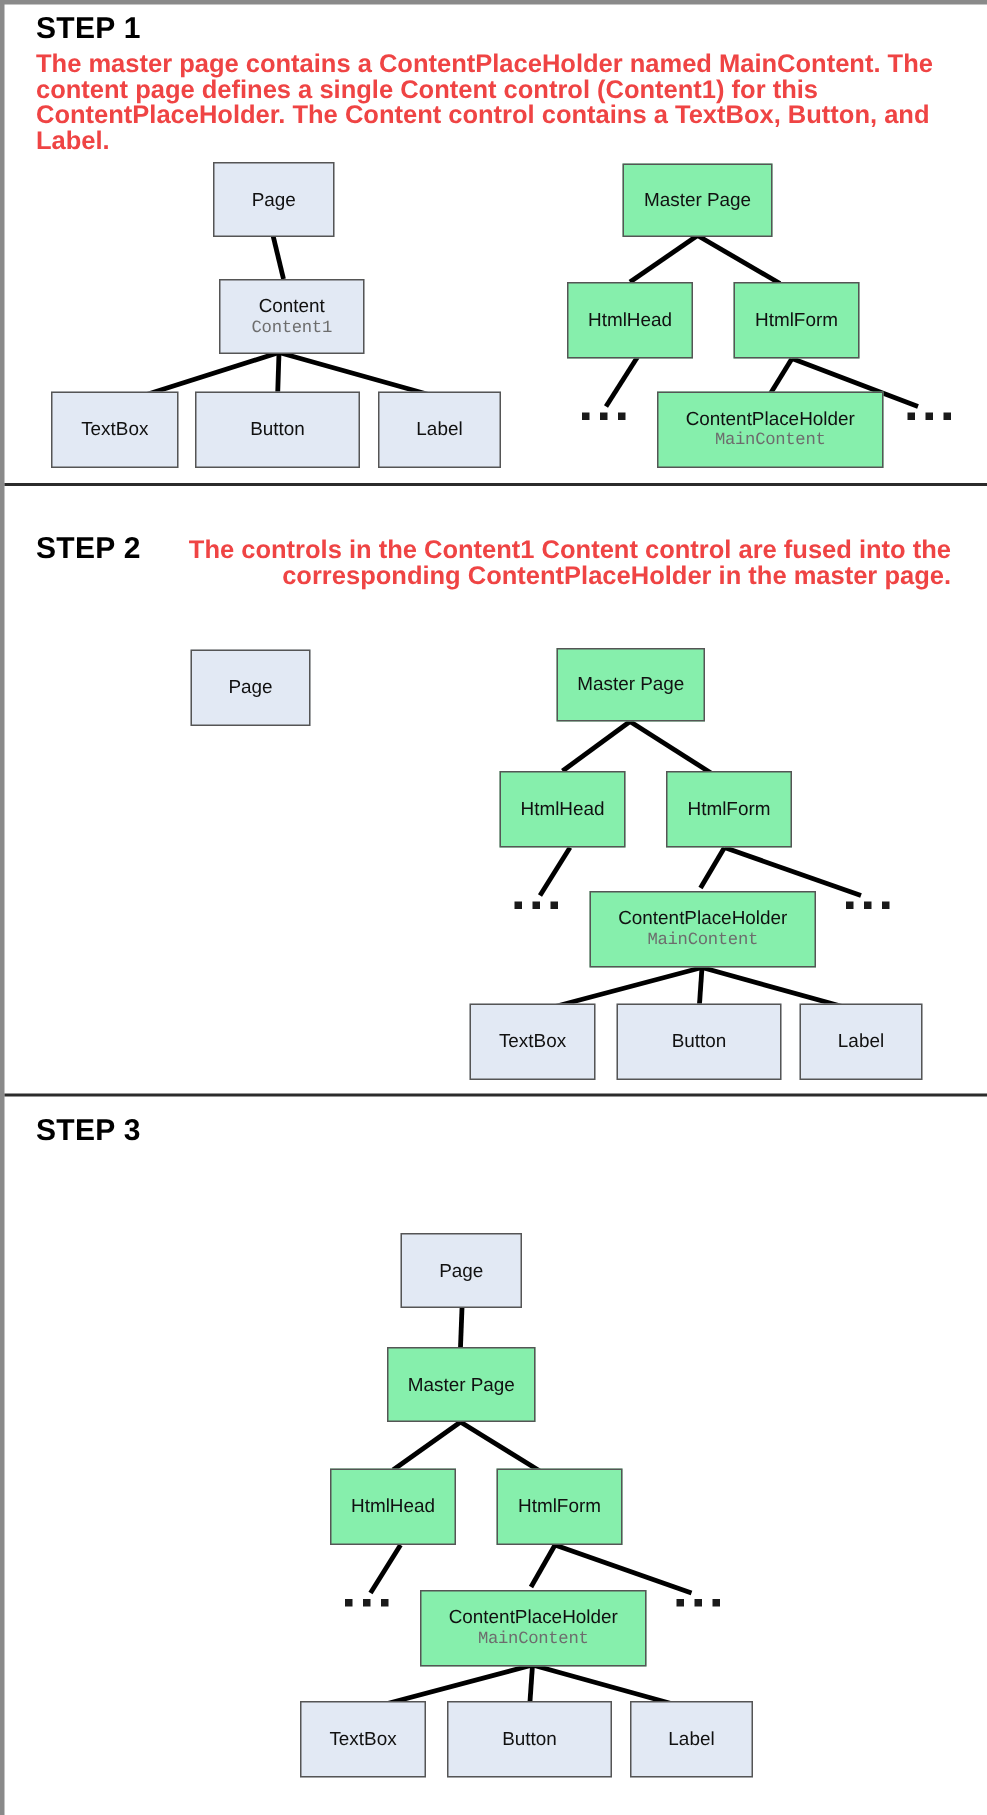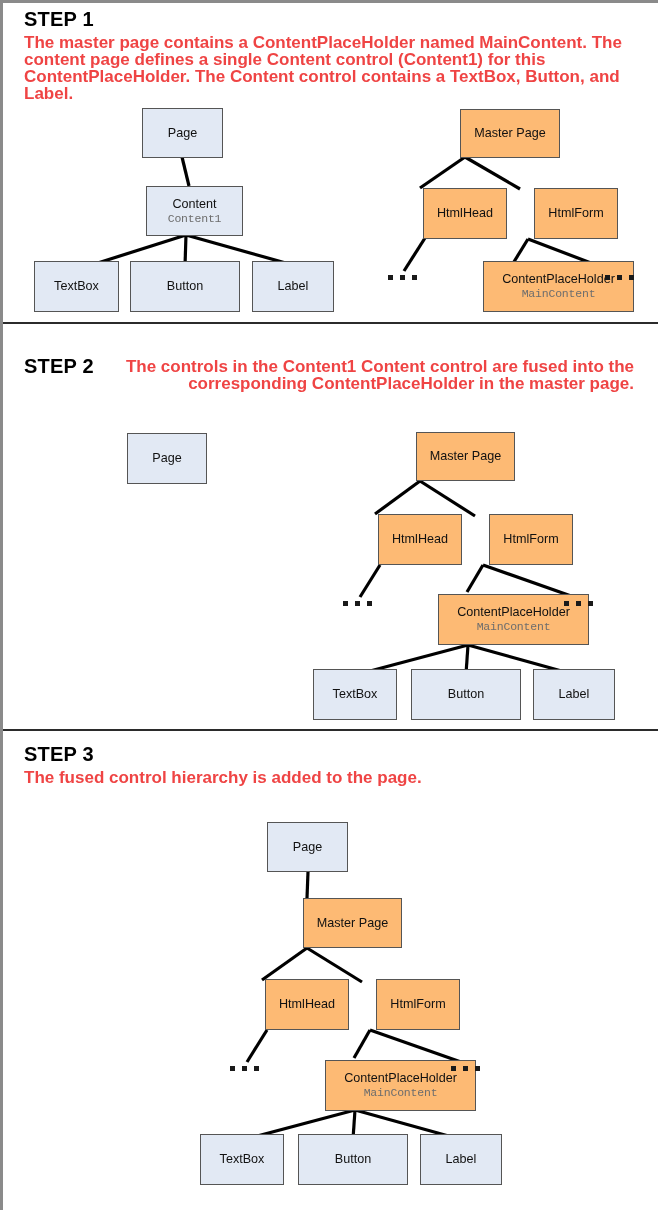--- a/index.html
+++ b/index.html
@@ -34,21 +34,21 @@
     position:absolute;
     font-size:17px;color:#ef4444;line-height:17px;font-weight:bold;
   }
   svg.tree{position:absolute;left:0;top:0;overflow:visible;}
   .edge{stroke:#000000;stroke-width:3.2;stroke-linecap:butt;fill:none;}
   .node{position:absolute;box-sizing:border-box;
         display:flex;flex-direction:column;align-items:center;justify-content:center;
         border:1.5px solid #555555;
         font-size:12.6px;color:#111;line-height:15px;text-align:center;}
   .node.blue{background:#e2e9f4;}
-  .node.orange{background:#fdba74;margin-left:45px;}
+  .node.orange{background:#86efac;}
   .node .sub{
     font-family:"Liberation Mono","DejaVu Sans Mono",monospace;
     font-size:11.5px;color:#6d6d6d;line-height:14px;letter-spacing:-0.2px;
   }
   .ellipsis{
     position:absolute;display:flex;gap:7px;align-items:center;
   }
   .ellipsis i{display:block;width:5px;height:5px;background:#1a1a1a;}
 </style>
 </head>
@@ -186,21 +186,20 @@
         <i></i>
     </div>
   </section>
 
   <div class="step-divider" style="top:729px;"></div>
 
   <section class="step" style="top:731px;height:479px;border-radius:22px;">
 
     <div class="step-title" style="left:24px;top:12px;">STEP 3</div>
 
-    <div class="step-desc" style="left:24px;top:38px;width:610px;">The fused control hierarchy is added to the page.</div>
 
     <svg class="tree" width="658" height="479">
 
       <path class="edge" d="M 308 141 L 307 167"></path>
 
       <path class="edge" d="M 307 217 L 262 249"></path>
       <path class="edge" d="M 307 217 L 362 251"></path>
 
       <path class="edge" d="M 267 299 L 247 331"></path>
 

